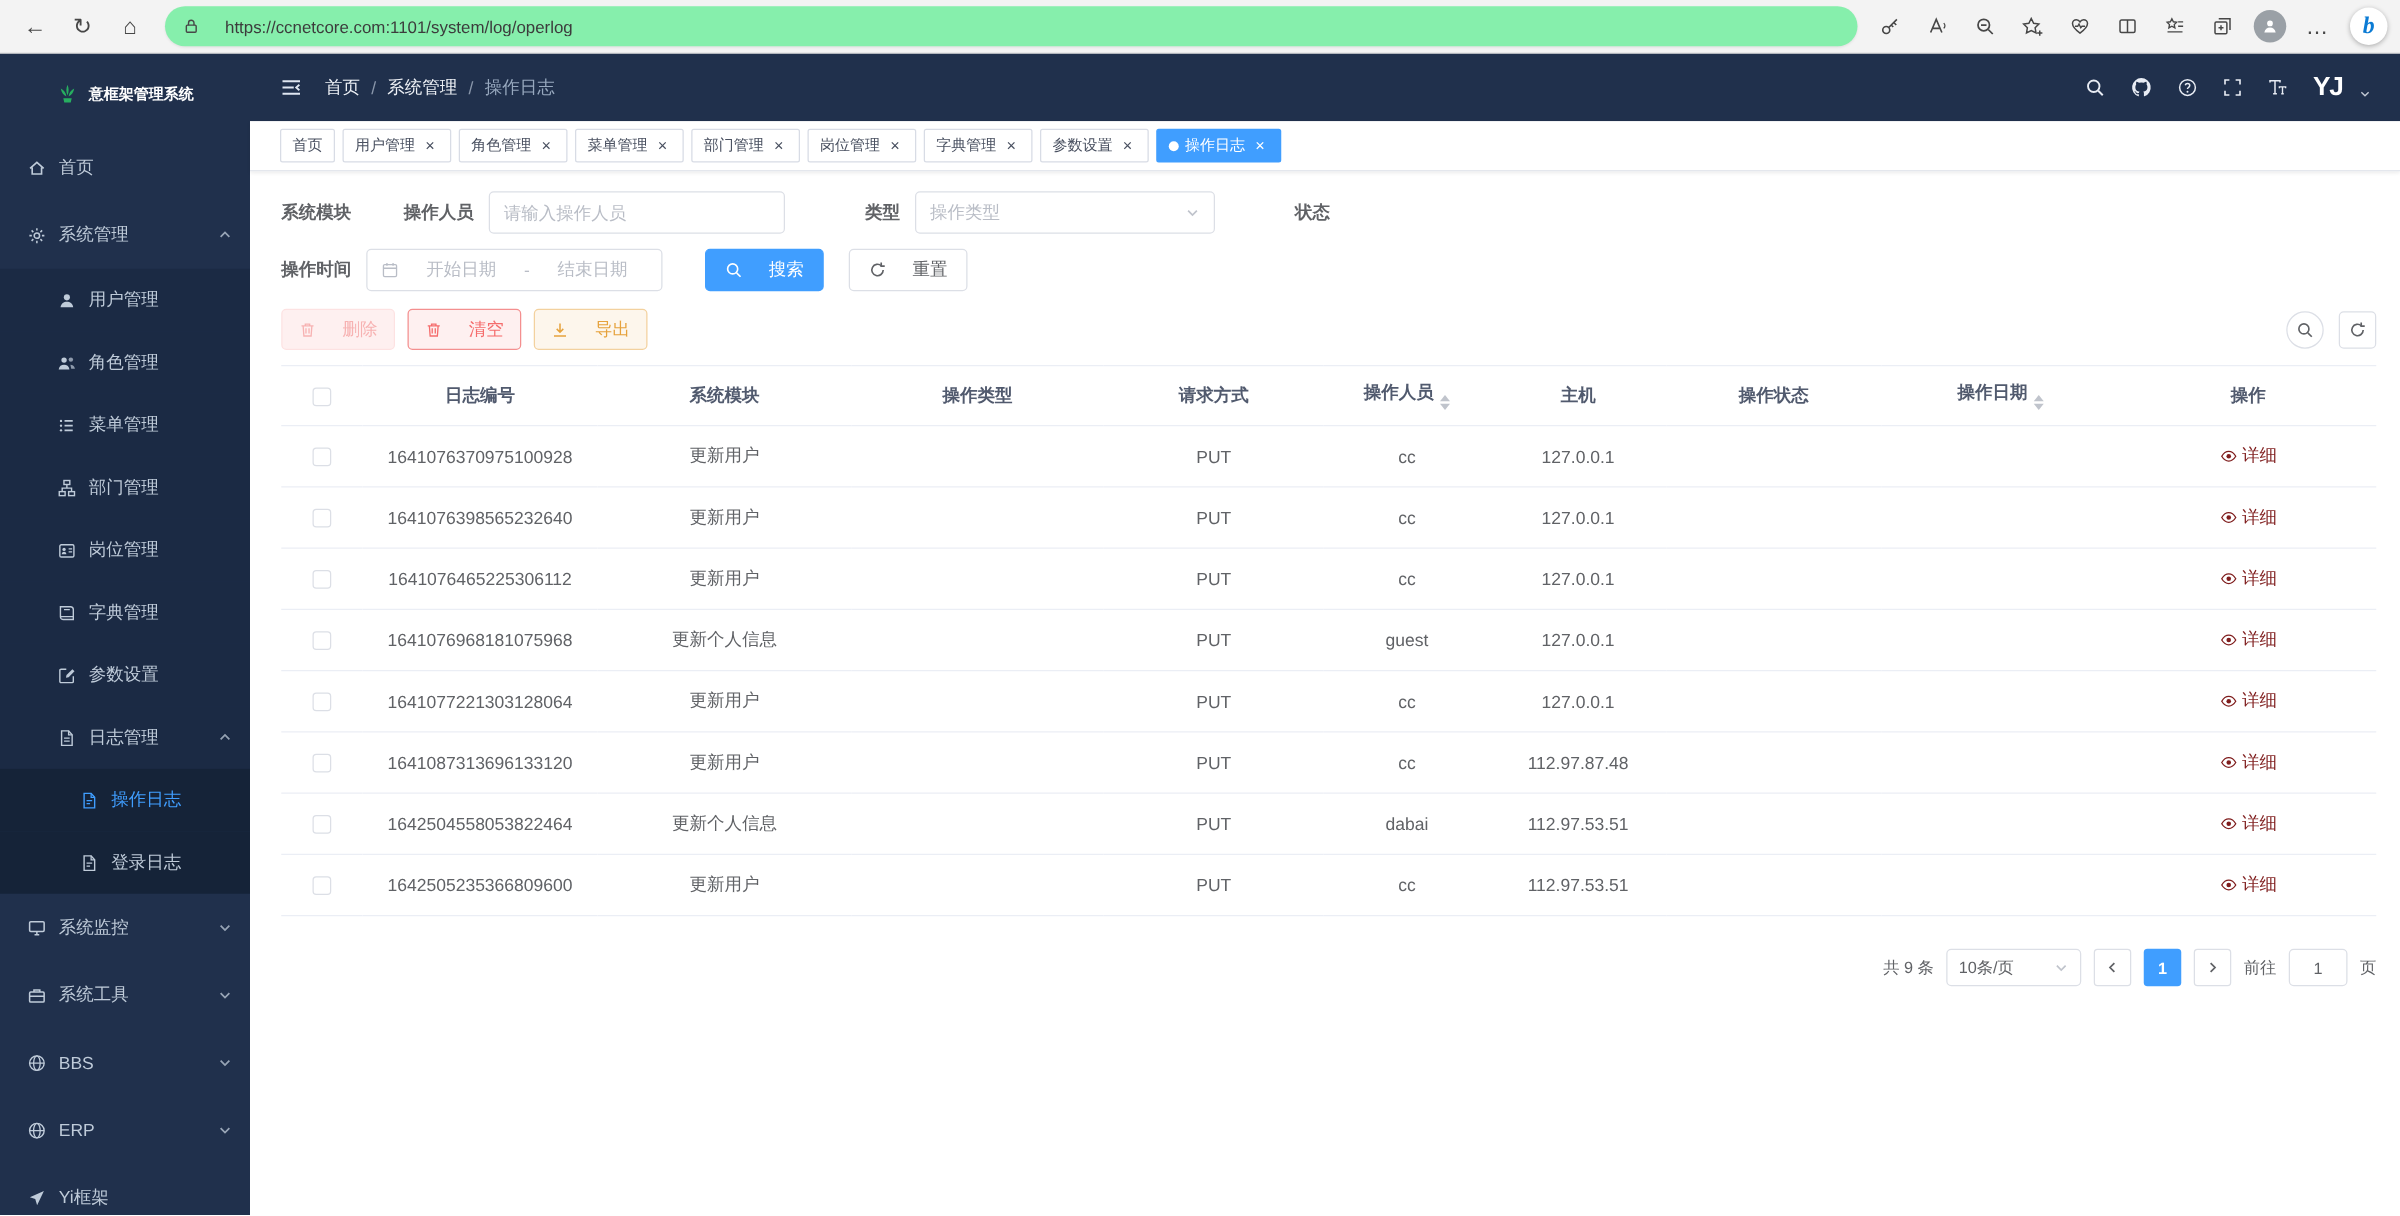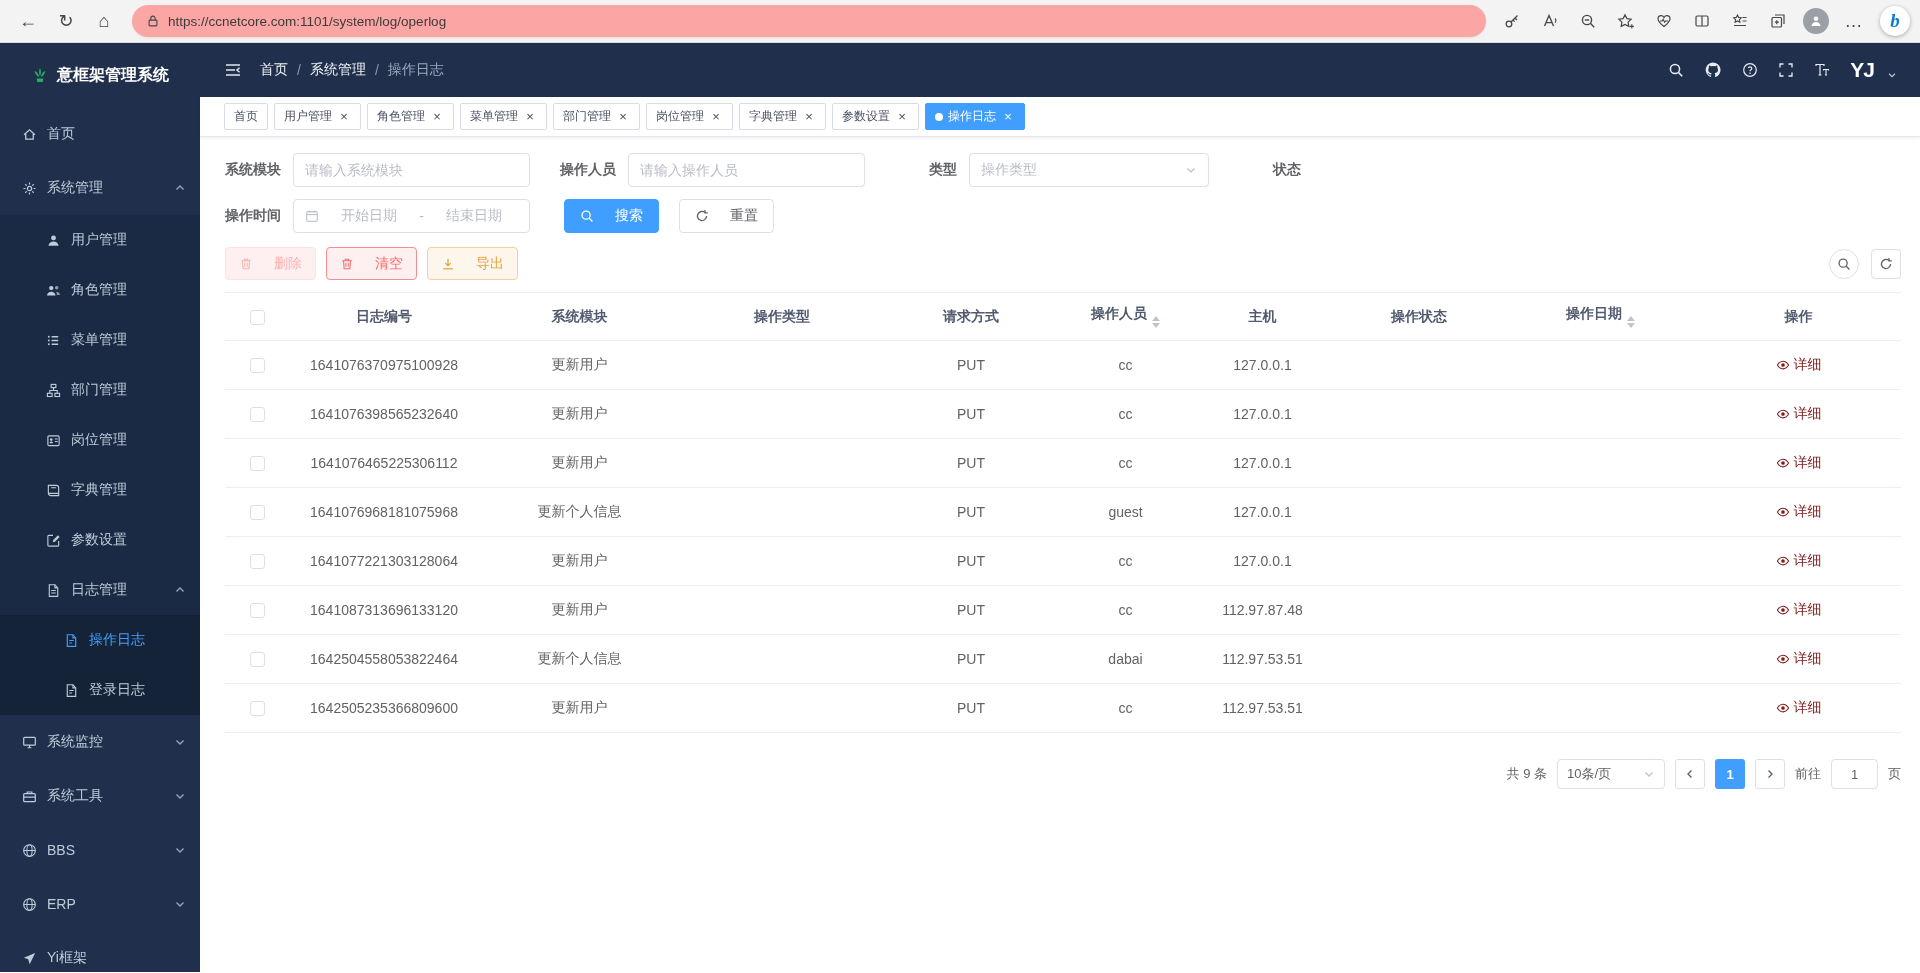--- a/index.html
+++ b/index.html
@@ -5,32 +5,32 @@
   *{box-sizing:border-box;margin:0;padding:0}
   html,body{width:1920px;height:973px;overflow:hidden}
   body{font-family:"Liberation Sans","DejaVu Sans",sans-serif;font-size:14px;color:#606266;background:#fff}
   .ic{display:inline-block;vertical-align:middle;flex-shrink:0}
   .ic12{width:12px;height:12px}.ic14{width:14px;height:14px}.ic15{width:15px;height:15px}
   .ic16{width:16px;height:16px}.ic18{width:18px;height:18px}
 
   
   .chrome{height:43px;background:#f3f3f3;border-bottom:1px solid #dcdcdc;display:flex;align-items:center;padding:0 10px;gap:2px}
   .chrome-btn{width:36px;height:34px;display:flex;align-items:center;justify-content:center;border-radius:6px;color:#474747;font-size:18px;cursor:pointer}
-  .addr{flex:1;height:32px;margin:0 8px;background:#fca5a5;border-radius:16px;display:flex;align-items:center;padding:0 14px;gap:8px;color:#474747;box-shadow:0 1px 2px rgba(0,0,0,.08)}
+  .addr{flex:1;height:32px;margin:0 8px;background:#86efac;border-radius:16px;display:flex;align-items:center;padding:0 14px;gap:20px;color:#474747;box-shadow:0 1px 2px rgba(0,0,0,.08)}
   .addr .url{font-size:13.5px;color:#3c3c3c;white-space:nowrap;overflow:hidden}
   .chrome-right{display:flex;align-items:center;gap:6px;color:#474747}
   .chrome-iconbtn{width:32px;height:32px;display:flex;align-items:center;justify-content:center;border-radius:6px;cursor:pointer;color:#474747}
   .avatar{width:26px;height:26px;border-radius:50%;background:#9aa0a6;display:flex;align-items:center;justify-content:center;color:#fff}
   .more-dots{font-size:18px;letter-spacing:1px;color:#474747}
   .bing{width:30px;height:30px;border-radius:50%;background:#fff;box-shadow:0 1px 4px rgba(0,0,0,.3);display:flex;align-items:center;justify-content:center;color:#0b7bd4;font-family:"Liberation Serif",serif;font-weight:bold;font-style:italic;font-size:19px;cursor:pointer;margin-left:4px}
 
   
   .app{display:flex;height:929px}
   .sidebar{width:200px;background:#20304c;flex-shrink:0;overflow:hidden}
-  .logo-row{height:64px;display:flex;align-items:center;justify-content:center;gap:8px;color:#fff;font-weight:bold;font-size:16px;cursor:pointer}
+  .logo-row{height:64px;display:flex;align-items:center;justify-content:center;gap:8px;color:#fff;font-weight:bold;font-size:12px;cursor:pointer}
   .mi{display:flex;align-items:center;gap:10px;color:#bfcbd9;font-size:14px;cursor:pointer;white-space:nowrap}
   .mi.top{height:54px;padding:0 14px 0 22px}
   .mi.sub{height:50px;padding:0 14px 0 46px;background:#1b2a44}
   .mi.subsub{height:50px;padding:0 14px 0 64px;background:#152338}
   .mi .chev{margin-left:auto;opacity:.75}
   .mi.active{color:#409eff}
 
   .main{flex:1;display:flex;flex-direction:column;min-width:0}
   
   .navbar{height:54px;background:#20304c;display:flex;align-items:center;padding:0 22px 0 24px;color:#e8ecf4}
@@ -565,23 +565,20 @@
           <span>操作日志</span>
           <span class="x">×</span>
         </span>
     </div>
 
     <section class="content">
 
       <div class="filter-row">
         <div class="f-item">
           <span class="f-label">系统模块</span>
-          <div class="el-input w237">
-            <input placeholder="请输入系统模块" style="">
-          </div>
         </div>
         <div class="f-item">
           <span class="f-label">操作人员</span>
           <div class="el-input w237">
             <input placeholder="请输入操作人员" style="">
           </div>
         </div>
         <div class="f-item gap-lg">
           <span class="f-label">类型</span>
           <div class="el-select w240">

